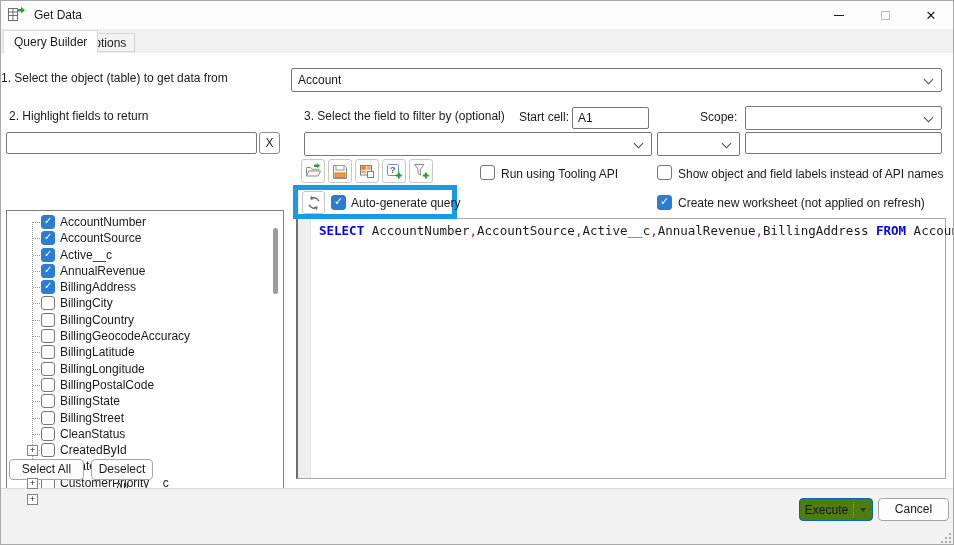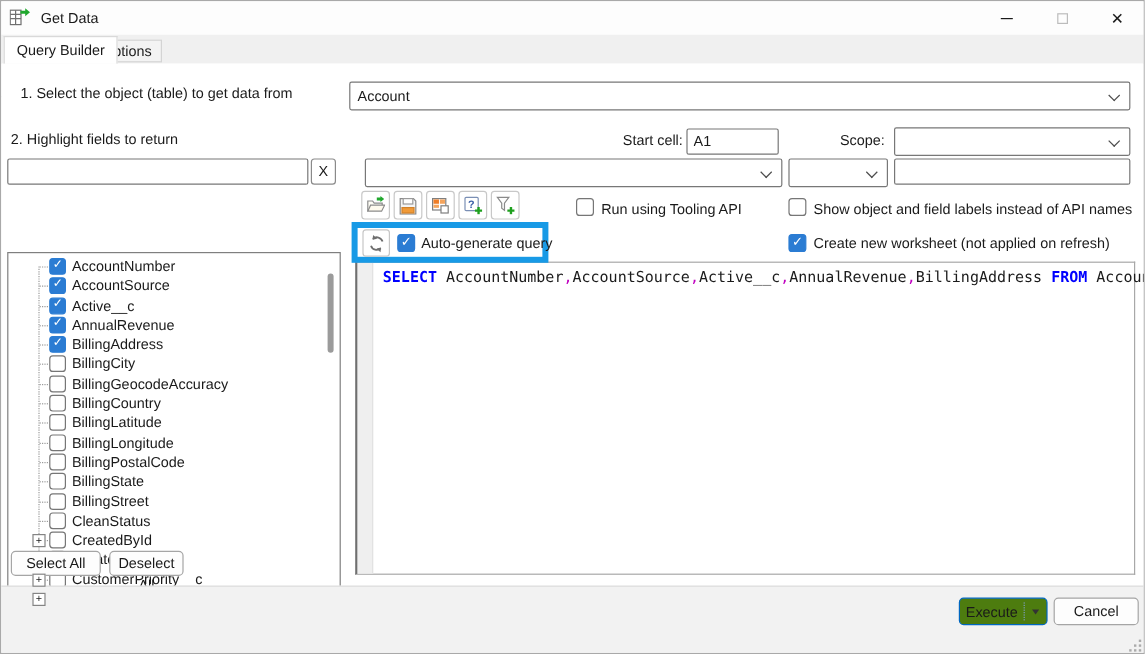--- a/index.html
+++ b/index.html
@@ -108,27 +108,28 @@
   </div>
 
   <div class="tabstrip">
     <div class="tabstrip-line"></div>
   </div>
   <div class="tab tab-active">Query Builder</div>
   <div class="tab tab-inactive">Options</div>
 
   <div class="content">
 
-    <span class="lbl" style="left:16px; top:18px;">1. Select the object (table) to get data from</span>
+    <span class="lbl" style="left:0; top:18px;">1. Select the object (table) to get data from</span>
     <div class="combo" style="left:290px; top:15px; width:651px;">
       <span>Account</span>
       <span class="chev"></span>
     </div>
 
     <span class="lbl" style="left:8px; top:56px;">2. Highlight fields to return</span>
+    <span class="lbl" style="left:303px; top:56px;">3. Select the field to filter by (optional)</span>
     <span class="lbl" style="left:518px; top:57px;">Start cell:</span>
     <input class="input" style="left: 571px; top: 54px; width: 77px;" value="A1">
     <span class="lbl" style="left:699px; top:57px;">Scope:</span>
     <div class="combo" style="left:744px; top:53px; width:197px;">
       <span></span>
       <span class="chev"></span>
     </div>
 
     <input class="input" style="left: 5px; top: 79px; width: 251px;" value="">
     <div class="mini-btn" style="left:258px; top:79px; width:21px; height:22px; line-height:20px;">X</div>
@@ -221,26 +222,26 @@
             <span class="tree-label">BillingAddress</span>
           </div>
           <div class="tree-row">
             <span class="dash"></span>
             <span class="cb cb-sm"></span>
             <span class="tree-label">BillingCity</span>
           </div>
           <div class="tree-row">
             <span class="dash"></span>
             <span class="cb cb-sm"></span>
+            <span class="tree-label">BillingCountry</span>
+          </div>
+          <div class="tree-row">
+            <span class="dash"></span>
+            <span class="cb cb-sm"></span>
             <span class="tree-label">BillingGeocodeAccuracy</span>
-          </div>
-          <div class="tree-row">
-            <span class="dash"></span>
-            <span class="cb cb-sm"></span>
-            <span class="tree-label">BillingCountry</span>
           </div>
           <div class="tree-row">
             <span class="dash"></span>
             <span class="cb cb-sm"></span>
             <span class="tree-label">BillingLatitude</span>
           </div>
           <div class="tree-row">
             <span class="dash"></span>
             <span class="cb cb-sm"></span>
             <span class="tree-label">BillingLongitude</span>

